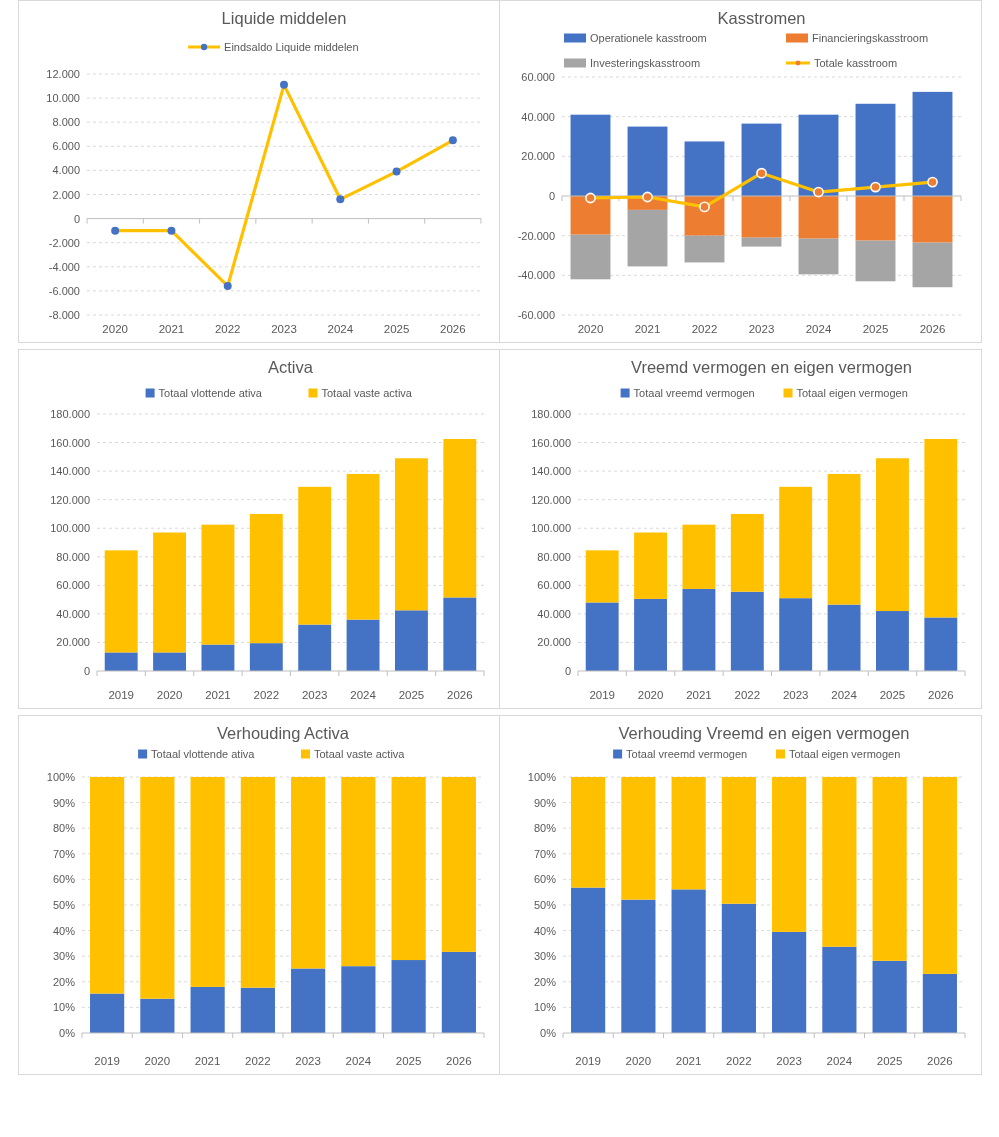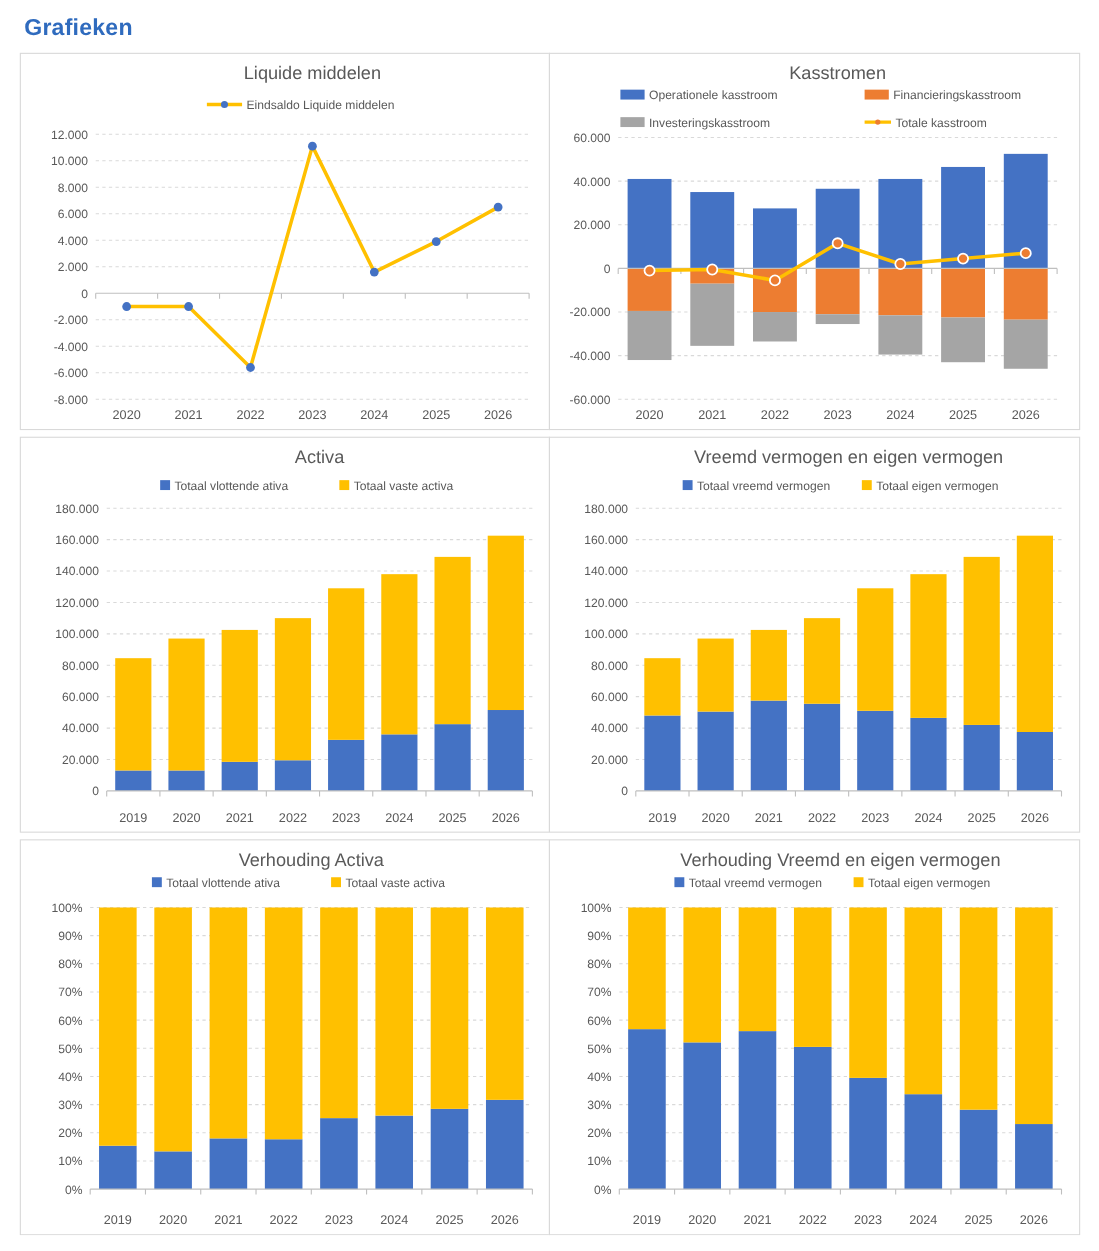--- a/index.html
+++ b/index.html
@@ -24,21 +24,20 @@
     overflow: hidden;
   }
   .panel.right { margin-left: -1px; }
   .panel svg { display: block; }
   svg text { font-family: "Liberation Sans", sans-serif; }
 </style>
 </head>
 <body>
 
 <div class="page">
-  <h1 class="heading" style="color: rgb(47, 107, 190);">Grafieken</h1>
   <div class="grid">
     <div class="panel left">
       <svg width="478" height="341" viewBox="0 0 478 341">
           <line x1="68" y1="314" x2="462" y2="314" stroke="#D9D9D9" stroke-width="1" stroke-dasharray="3 3"></line>
           <text x="61" y="318" text-anchor="end" fill="#595959" font-size="11">-8.000</text>
           <line x1="68" y1="289.9" x2="462" y2="289.9" stroke="#D9D9D9" stroke-width="1" stroke-dasharray="3 3"></line>
           <text x="61" y="293.9" text-anchor="end" fill="#595959" font-size="11">-6.000</text>
           <line x1="68" y1="265.8" x2="462" y2="265.8" stroke="#D9D9D9" stroke-width="1" stroke-dasharray="3 3"></line>
           <text x="61" y="269.8" text-anchor="end" fill="#595959" font-size="11">-4.000</text>
           <line x1="68" y1="241.7" x2="462" y2="241.7" stroke="#D9D9D9" stroke-width="1" stroke-dasharray="3 3"></line>

